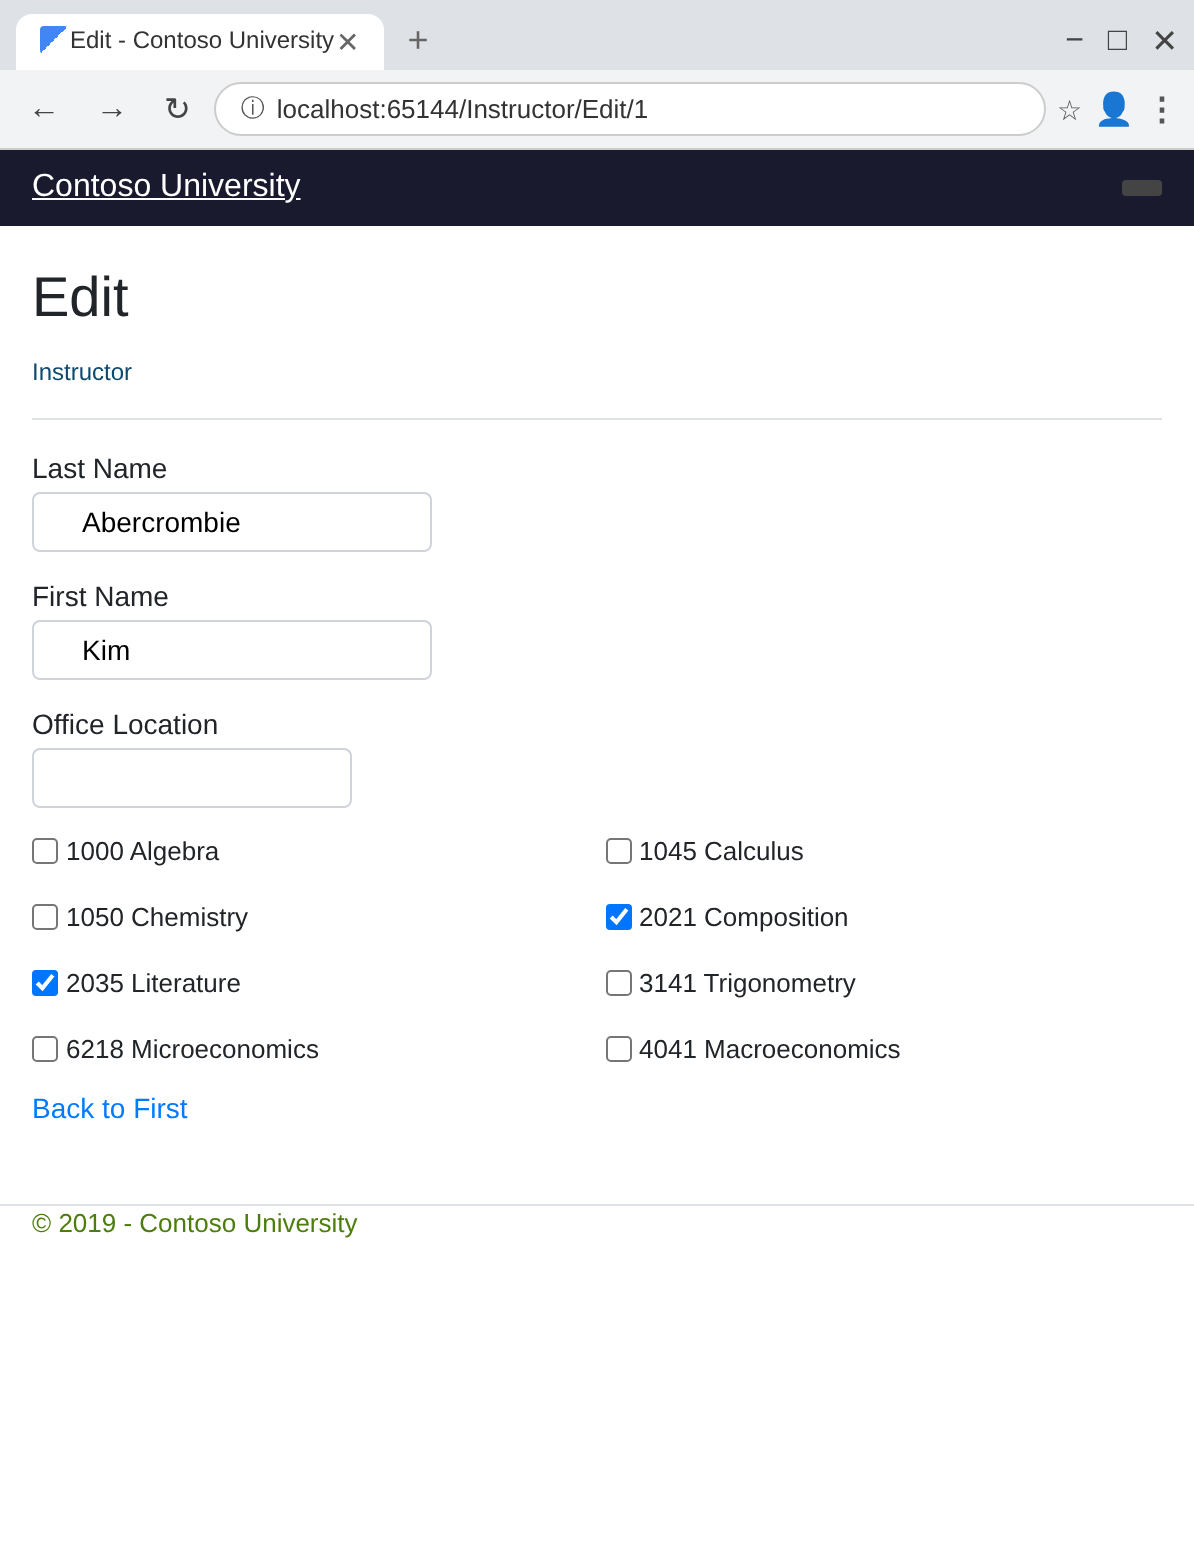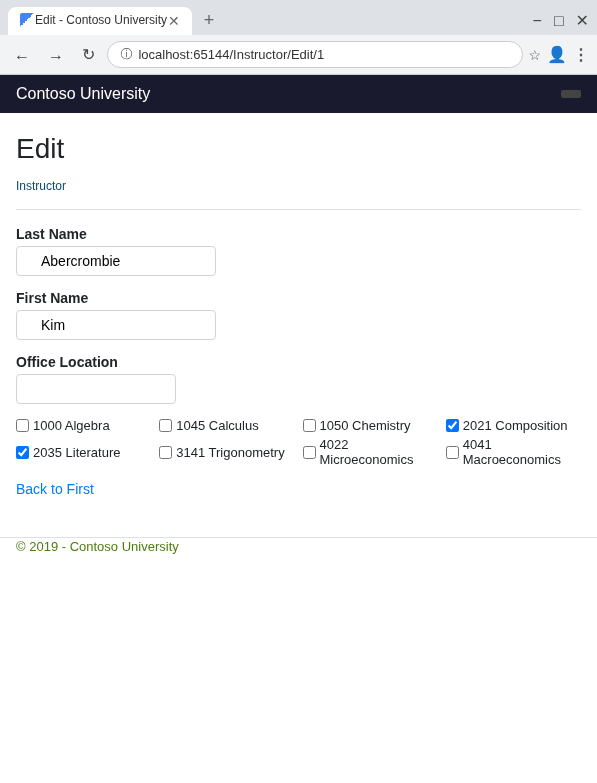--- a/index.html
+++ b/index.html
@@ -20,35 +20,35 @@
     .browser-nav-btn:disabled { color: #bbb; cursor: default; }
     .browser-address-bar { flex: 1; display: flex; align-items: center; background: #fff; border: 1px solid #ccc; border-radius: 20px; padding: 4px 12px; gap: 6px; }
     .browser-lock-icon { font-size: 12px; color: #555; }
     .browser-url { flex: 1; font-size: 13px; color: #333; border: none; outline: none; background: transparent; }
     .browser-star { font-size: 14px; color: #555; }
     .browser-profile { font-size: 16px; color: #555; }
     .browser-menu { font-size: 16px; color: #555; font-weight: bold; }
 
     
     .app-nav { background: #1a1a2e; color: #ccc; padding: 10px 16px; display: flex; align-items: center; justify-content: space-between; }
-    .app-nav-title { font-size: 16px; color: #fff; }
+    .app-nav-title { font-size: 16px; color: #fff; text-decoration: underline; }
     .app-nav-btn { background: #444; color: #fff; border: none; padding: 4px 10px; font-size: 12px; cursor: pointer; border-radius: 2px; }
 
     
     .main-content { padding: 20px 16px; }
     .page-title { font-size: 28px; font-weight: normal; color: #212529; margin-bottom: 14px; }
     .page-subtitle { font-size: 12px; color: #0c4a6e; margin-bottom: 16px; }
     hr { border: none; border-top: 1px solid #dee2e6; margin-bottom: 16px; }
 
     .form-group { margin-bottom: 14px; }
-    .form-label { font-weight: bold; font-size: 14px; display: block; margin-bottom: 4px; }
+    .form-label { font-weight: normal; font-size: 14px; display: block; margin-bottom: 4px; }
     .form-control { border: 1px solid #ced4da; border-radius: 4px; padding: 6px 24px; font-size: 14px; width: 200px; outline: none; }
 
     
-    .courses-grid { display: grid; grid-template-columns: repeat(4, 1fr); gap: 4px 8px; margin-bottom: 14px; }
+    .courses-grid { display: grid; grid-template-columns: repeat(2, 1fr); gap: 18px 8px; margin-bottom: 14px; }
     .course-item { display: flex; align-items: center; gap: 4px; font-size: 13px; }
     .course-item input[type="checkbox"] { margin: 0; }
 
     
     .btn-save { background: #6c757d; color: #fff; border: none; padding: 6px 16px; font-size: 14px; border-radius: 4px; cursor: pointer; margin-bottom: 14px; }
 
     .back-link { color: #007bff; font-size: 14px; text-decoration: none; display: block; margin-bottom: 20px; }
 
     .footer { border-top: 1px solid #dee2e6; padding: 1px 16px; font-size: 13px; color: #4d7c0f; }
   </style>
@@ -131,21 +131,21 @@
       <div class="course-item">
         <input type="checkbox" checked="" style="">
         <label>2035 Literature</label>
       </div>
       <div class="course-item">
         <input type="checkbox" style="">
         <label>3141 Trigonometry</label>
       </div>
       <div class="course-item">
         <input type="checkbox" style="">
-        <label>4022 Microeconomics</label>
+        <label>6218 Microeconomics</label>
       </div>
       <div class="course-item">
         <input type="checkbox" style="">
         <label>4041 Macroeconomics</label>
       </div>
     </div>
 
 
   <a href="#" class="back-link">Back to First</a>
 </div>

